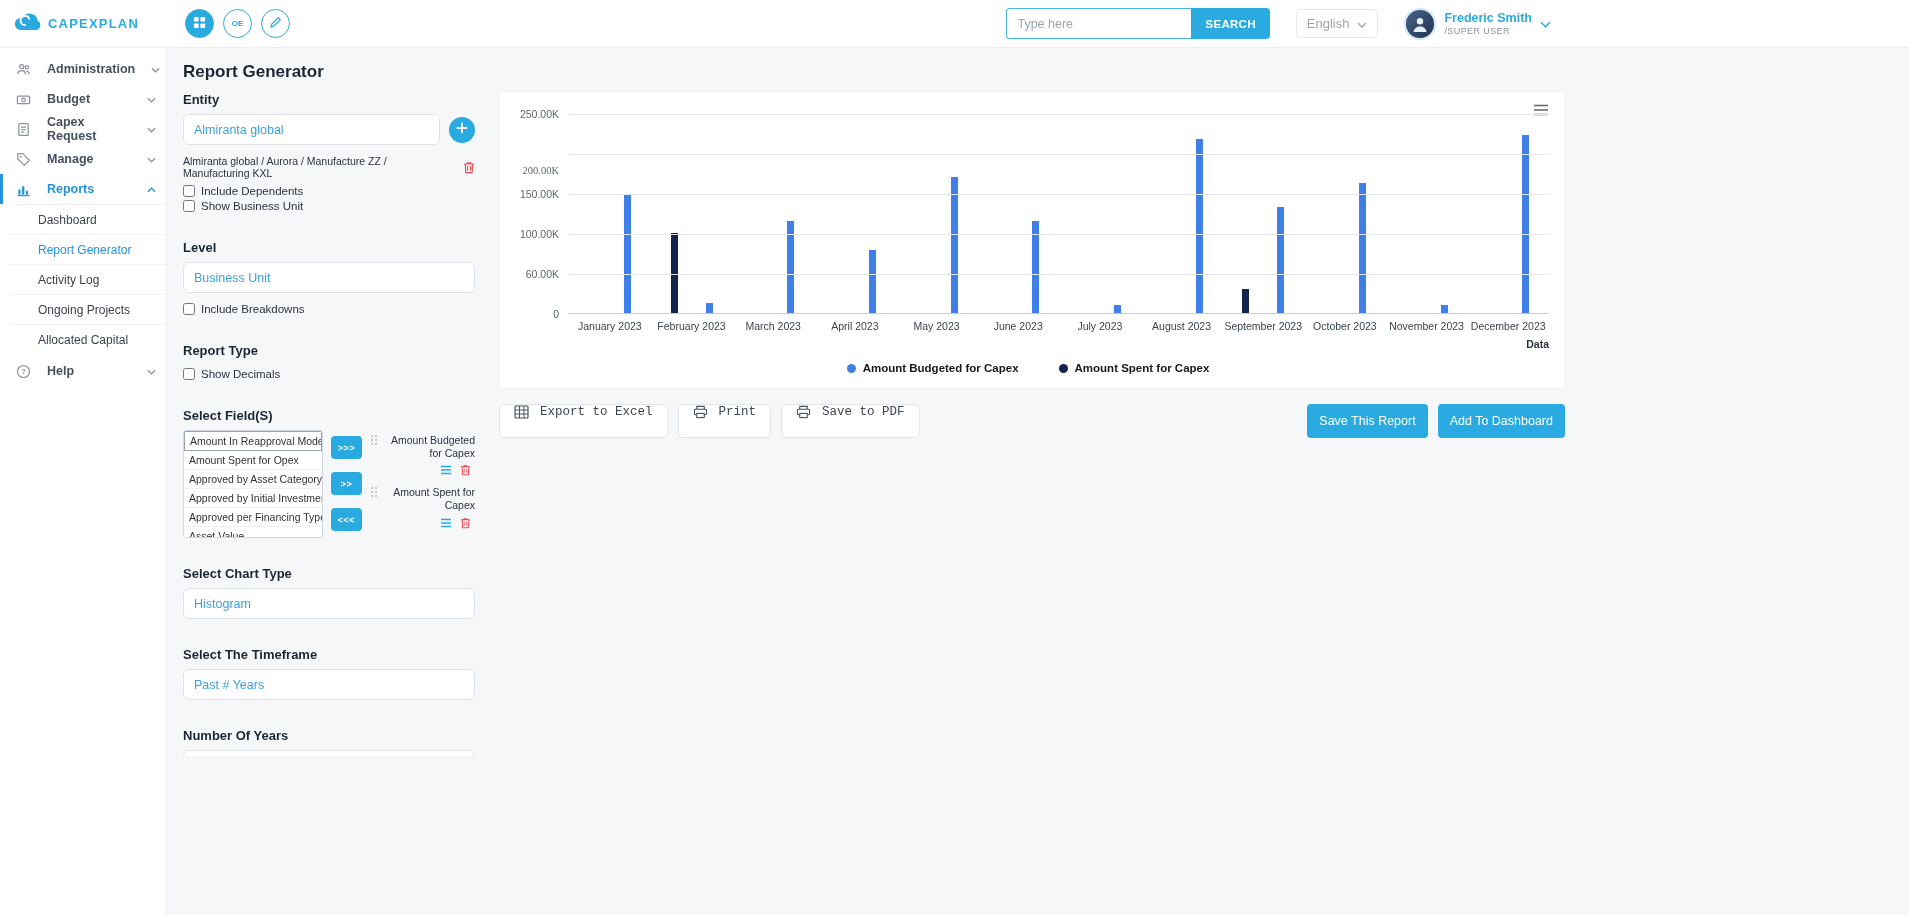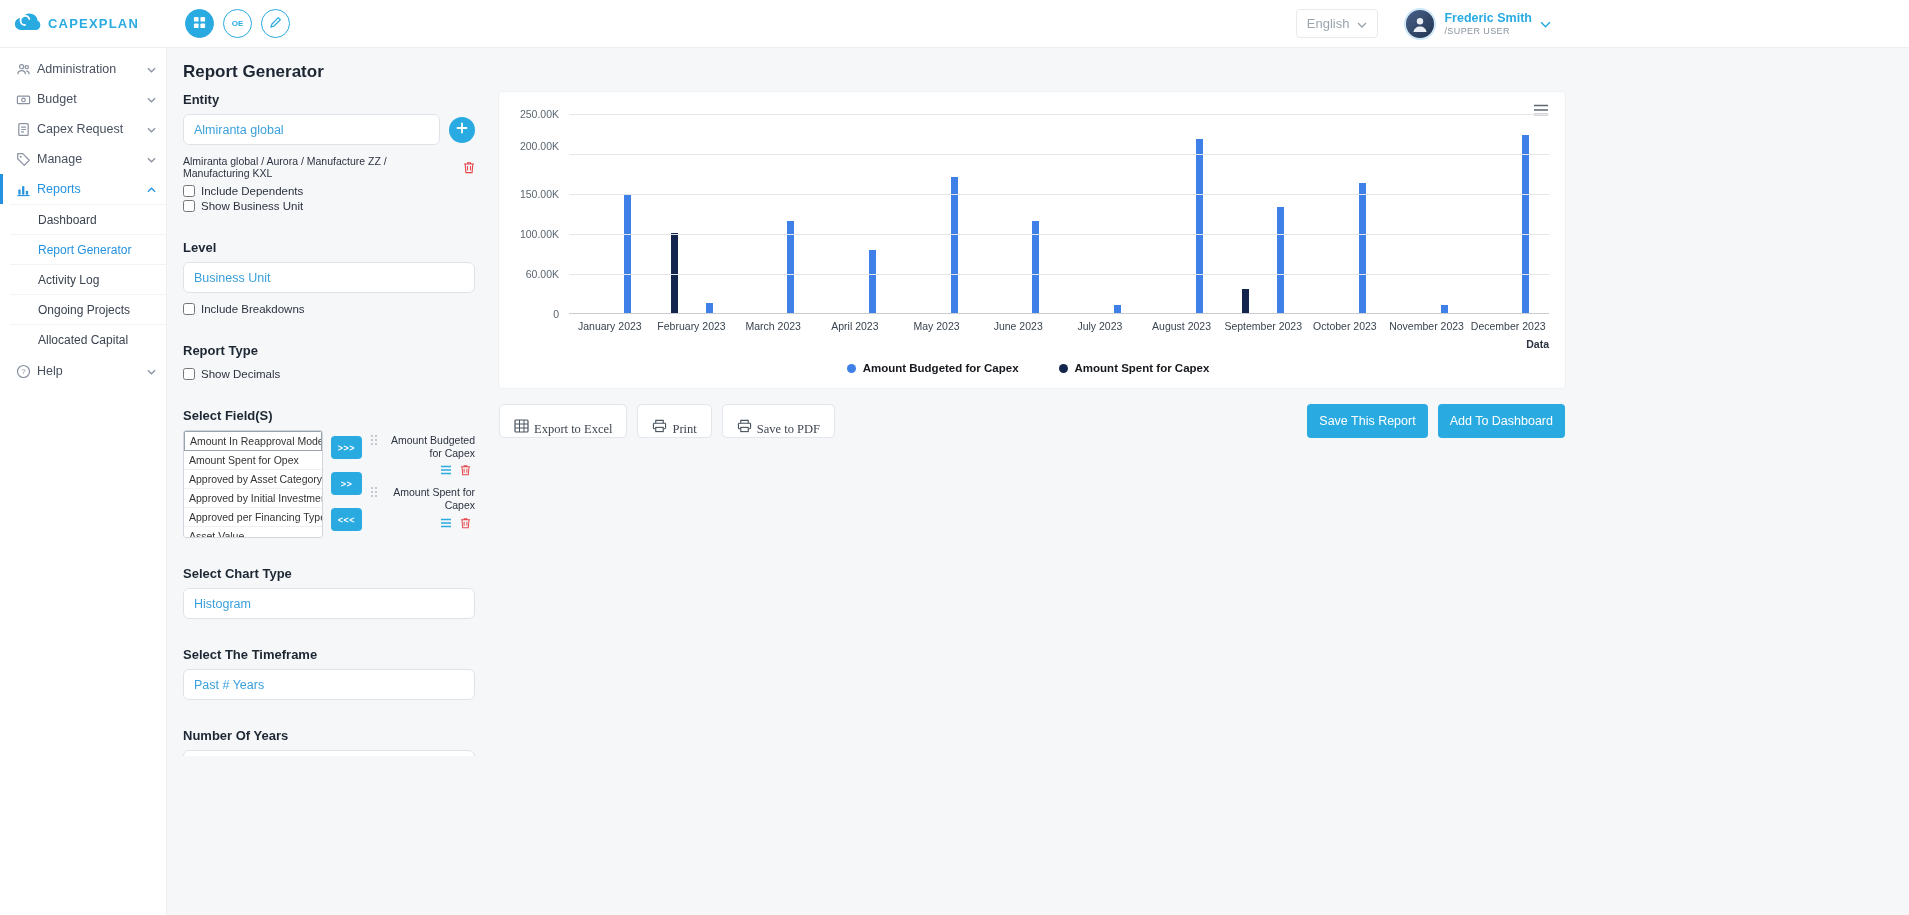--- a/index.html
+++ b/index.html
@@ -23,21 +23,21 @@
   .lang-select{display:flex;align-items:center;gap:8px;color:#9aa4ae;font-size:13px;border:1px solid #e7eaee;border-radius:4px;padding:6px 10px;cursor:pointer;background:#fff}
   .user-menu{display:flex;align-items:center;gap:8px;cursor:pointer}
   .avatar{width:32px;height:32px;border-radius:50%;background:linear-gradient(135deg,#49618a,#22344f);display:flex;align-items:center;justify-content:center;border:2px solid #cfe8f7;overflow:hidden}
   .user-text{display:flex;flex-direction:column;line-height:1.15}
   .user-name{color:#29abe2;font-size:12.5px;font-weight:600}
   .user-role{color:#8a93a0;font-size:9px;letter-spacing:.4px}
 
   
   .layout{flex:1;display:flex;min-height:0}
   .sidebar{width:167px;flex:0 0 167px;background:#fff;border-right:1px solid #eceef1;padding-top:6px;overflow:hidden}
-  .side-item{display:flex;align-items:center;gap:6px;height:30px;padding:0 10px 0 13px;color:#47505e;font-weight:400;font-size:12.5px;cursor:pointer;border-left:3px solid transparent}
+  .side-item{display:flex;align-items:center;gap:16px;height:30px;padding:0 10px 0 13px;color:#47505e;font-weight:700;font-size:12.5px;cursor:pointer;border-left:3px solid transparent}
   .side-item .chev{margin-left:auto}
   .side-item.active{color:#2492e0;border-left-color:#2492e0}
   .side-item.active .lbl{color:#2492e0}
   .side-sub{display:flex;flex-direction:column}
   .side-sub-item{height:30px;display:flex;align-items:center;padding-left:28px;font-size:12px;color:#3a434f;cursor:pointer;border-top:1px solid #f2f3f5;margin:0 0 0 10px}
   .side-sub-item.active{color:#2492e0}
   .side-sub-item.bold{font-weight:600;color:#2c3440;font-size:12.5px}
   .sicon{width:15px;height:15px;flex:0 0 15px;display:flex;align-items:center;justify-content:center}
 
   .main{flex:1;background:#f6f7f9;padding:12px 0 0 16px;min-width:0;display:flex;flex-direction:column}
@@ -89,21 +89,21 @@
   .xlabels{display:flex;padding-top:6px}
   .xlab{flex:1;text-align:center;font-size:10.5px;color:#394450;white-space:nowrap}
   .xaxis-title{text-align:right;font-size:10.5px;color:#2c3340;margin-top:6px;font-weight:600}
   .legend{display:flex;justify-content:center;gap:40px;margin-top:12px}
   .legend-item{display:flex;align-items:center;gap:7px;cursor:pointer}
   .legend-dot{width:9px;height:9px;border-radius:50%}
   .legend-label{font-size:11.5px;font-weight:700;color:#15181c}
 
   
   .actions-row{display:flex;align-items:center;gap:10px;margin-top:16px}
-  .ghost-btn{display:flex;align-items:flex-end;gap:5px;height:34px;padding:0 14px;background:#fff;border:1px solid #e3e6ea;border-radius:5px;font-size:12.5px;color:#3d4550;cursor:pointer;font-family:Liberation Serif, serif}
+  .ghost-btn{display:flex;align-items:flex-start;gap:11px;height:34px;padding:0 14px;background:#fff;border:1px solid #e3e6ea;border-radius:5px;font-size:12.5px;color:#3d4550;cursor:pointer;font-family:Liberation Mono, monospace}
   .flex-spacer{flex:1}
   .cta-btn{height:34px;padding:0 12px;background:#29abe2;color:#fff;border:none;border-radius:4px;font-size:12.5px;cursor:pointer;font-family:"Liberation Sans",sans-serif}
 </style>
 </head>
 <body>
 
 <div class="app">
 
   <header class="topbar">
     <div class="topbar-inner">
@@ -130,20 +130,24 @@
         <button class="circle-btn">
           <span>OE</span>
         </button>
         <button class="circle-btn">
           <span><svg width="13" height="13" viewBox="0 0 14 14">
                 <path d="M2 12l1.2-3.4L10 1.8l2.2 2.2-6.8 6.8L2 12z" fill="none" stroke="#29abe2" stroke-width="1.3" stroke-linejoin="round"></path>
               </svg></span>
         </button>
       </div>
       <div class="topbar-right">
+        <div class="searchbox">
+          <input placeholder="Type here" style="">
+          <button class="search-btn">SEARCH</button>
+        </div>
         <div class="lang-select">
           <span>English</span>
           <span><svg width="10" height="6" viewBox="0 0 10 6">
                 <path d="M1 1l4 4 4-4" fill="none" stroke="#9aa4ae" stroke-width="1.4"></path>
               </svg></span>
         </div>
         <div class="user-menu">
           <span class="avatar">
             <svg width="18" height="18" viewBox="0 0 18 18">
                 <circle cx="9" cy="6.2" r="3.2" fill="#e9eef5"></circle>
@@ -400,21 +404,21 @@
                 <svg width="16" height="12" viewBox="0 0 16 12">
                     <path d="M1 1.5h14M1 6h14M1 10.5h14" stroke="#5b6670" stroke-width="1.6"></path>
                   </svg>
               </button>
               <div class="plot-wrap">
                 <div class="yaxis" id="yaxis">
                     <div class="ytick" style="top: 200px;">0</div>
                     <div class="ytick" style="top: 160px;">60.00K</div>
                     <div class="ytick" style="top: 120px;">100.00K</div>
                     <div class="ytick" style="top: 80px;">150.00K</div>
-                    <div class="ytick" style="top: 32px;">200.00K</div>
+                    <div class="ytick" style="top: 56px; font-family: Liberation Serif, serif;">200.00K</div>
                     <div class="ytick" style="top: 0px;">250.00K</div>
                   </div>
                 <div class="plot-and-x">
                   <div class="plot" id="plot">
                     <div class="cats" id="cats">
                         <div class="cat-cell">
                           <div class="bar" title="Amount Spent for Capex: 0" style="height: 0px; background: rgb(20, 37, 77);"></div>
                           <div class="bar" title="Amount Budgeted for Capex: 148000" style="height: 118px; background: rgb(62, 127, 232);"></div>
                         </div>
                         <div class="cat-cell">

